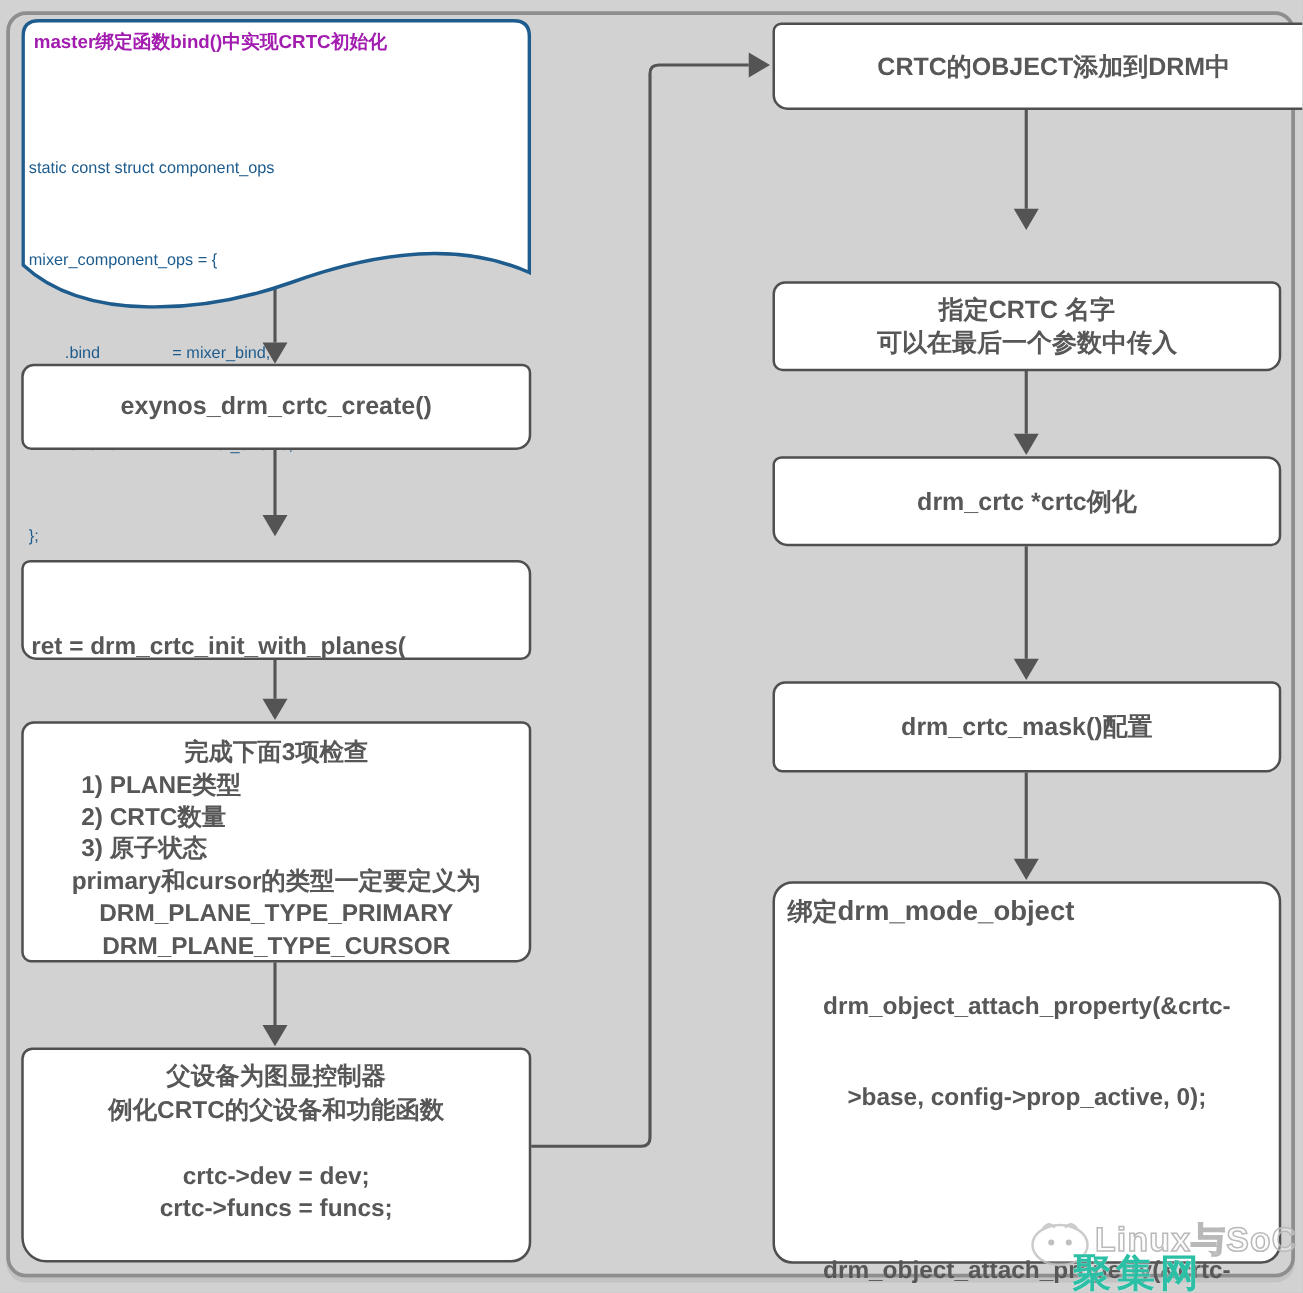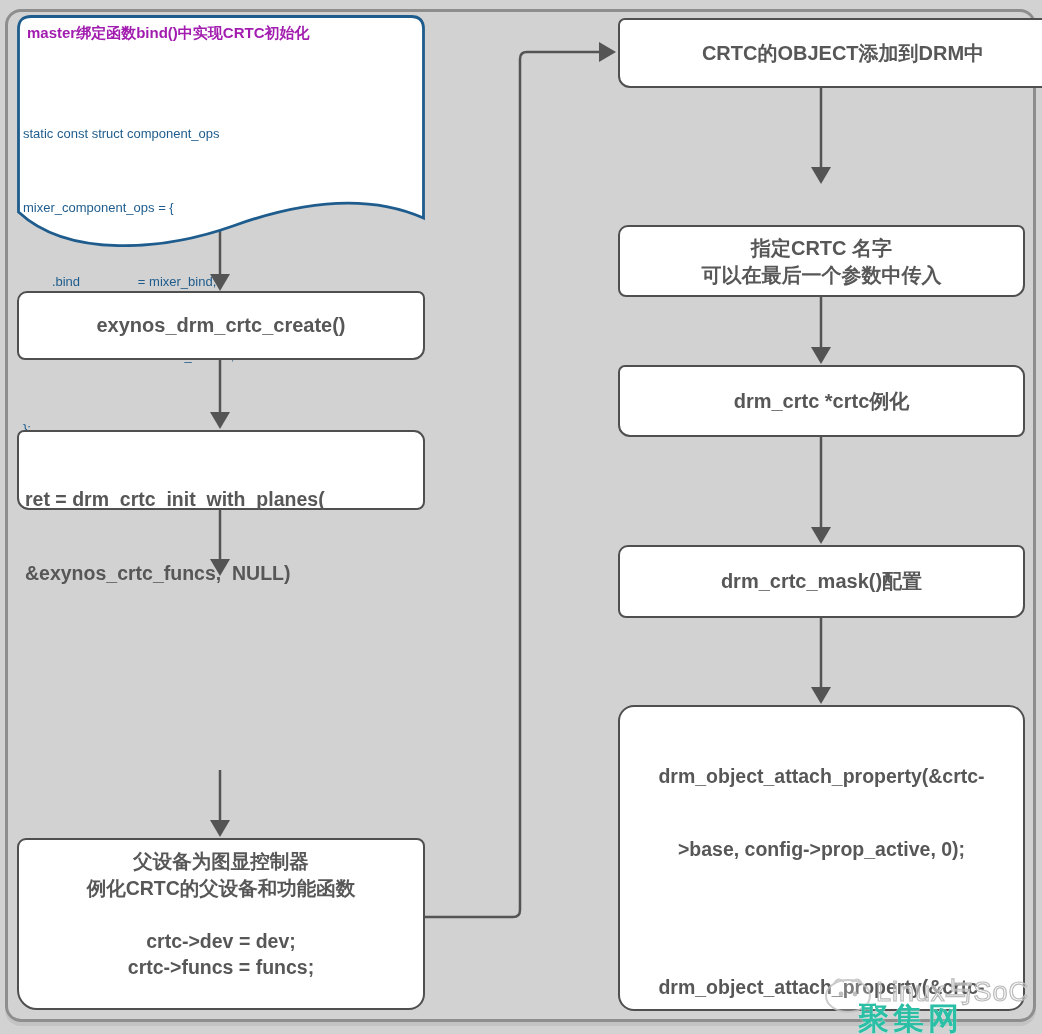--- a/index.html
+++ b/index.html
@@ -24,21 +24,21 @@
   .r2{border-radius:7px 11px 8px 12px;}
   .center{display:flex;align-items:center;justify-content:center;text-align:center;}
 
   
   .node-doc{position:absolute;left:17px;top:15px;width:408px;height:232px;}
   .node-doc svg{position:absolute;left:0;top:0;}
   .doc-title{position:absolute;left:10px;top:9px;font-size:15px;font-weight:700;color:#a21caf;}
   .doc-code{position:absolute;left:6px;top:58px;font-size:13px;line-height:24.6px;color:#1e5c8d;white-space:pre;}
 
   .node-create{left:17px;top:291px;width:408px;height:69px;font-size:20px;}
-  .node-init{left:17px;top:430px;width:408px;height:80px;padding:6px 6px;font-size:19.5px;line-height:24.5px;white-space:pre;}
+  .node-init{left:17px;top:448px;width:408px;height:80px;padding:6px 6px;font-size:19.5px;line-height:24.5px;white-space:pre;}
   .code-line{min-height:24.5px;}
 
   .node-checks{left:17px;top:577px;width:408px;height:193px;padding-top:11px;font-size:19.5px;line-height:25.8px;}
   .chk-heading{text-align:center;}
   .chk-item{margin-left:46px;}
   .chk-note,.chk-def{text-align:center;}
 
   .node-parent{left:17px;top:838px;width:408px;height:172px;padding-top:8px;font-size:19.5px;border-radius:9px 8px 16px 20px;}
   .p-line{min-height:26.5px;line-height:26.5px;text-align:center;white-space:pre;}
 
@@ -53,21 +53,21 @@
   .bind-title{font-size:20px;line-height:28px;}
   .bind-title .tcode{font-size:22px;}
   .bind-code{margin-top:2px;font-size:19.5px;white-space:pre;}
   .bind-code .b-line{height:27px;line-height:27px;text-align:center;}
   .bind-code .b-line:empty{height:19px;}
 
   
   .watermark{position:absolute;left:818px;top:968px;width:224px;height:66px;pointer-events:none;}
   .wm-logo{position:absolute;left:4px;top:6px;opacity:0.85;}
   .wm-brand{
-    position:absolute;left:58px;top:6px;font-size:27px;font-weight:400;letter-spacing:1px;
+    position:absolute;left:58px;top:6px;font-size:27px;font-weight:700;letter-spacing:1px;
     color:rgba(245,245,245,0.35);-webkit-text-stroke:1.2px #b9b9b9;white-space:nowrap;
   }
   .wm-site{
     position:absolute;left:40px;top:30px;font-size:31px;font-weight:900;letter-spacing:4px;
     color:#2bbfa6;text-shadow:0 0 1px #ffffff;white-space:nowrap;
   }
 </style>
 </head>
 <body>
 
@@ -119,20 +119,29 @@
 
   <div class="node r1 center node-create">
     <span>exynos_drm_crtc_create()</span>
   </div>
 
   <div class="node r2 node-init">
     <div class="code-line">ret = drm_crtc_init_with_planes(</div>
     <div class="code-line">&amp;exynos_crtc_funcs,  NULL)</div>
   </div>
 
+  <div class="node r1 node-checks">
+    <div class="chk-heading">完成下面3项检查</div>
+    <div class="chk-item">1) PLANE类型</div>
+    <div class="chk-item">2) CRTC数量</div>
+    <div class="chk-item">3) 原子状态</div>
+    <div class="chk-note">primary和cursor的类型一定要定义为</div>
+    <div class="chk-def">DRM_PLANE_TYPE_PRIMARY</div>
+    <div class="chk-def">DRM_PLANE_TYPE_CURSOR</div>
+  </div>
 
   <div class="node node-parent">
     <div class="p-line">父设备为图显控制器</div>
     <div class="p-line">例化CRTC的父设备和功能函数</div>
     <div class="p-line"></div>
     <div class="p-line">crtc-&gt;dev = dev;</div>
     <div class="p-line">crtc-&gt;funcs = funcs;</div>
   </div>
 
   <div class="node r2 center node-object">
@@ -146,20 +155,23 @@
 
   <div class="node r2 center node-instance">
     <span>drm_crtc *crtc例化</span>
   </div>
 
   <div class="node r1 center node-mask">
     <span>drm_crtc_mask()配置</span>
   </div>
 
   <div class="node node-bind">
+    <div class="bind-title">
+      <span>绑定</span><span class="tcode">drm_mode_object</span>
+    </div>
     <div class="bind-code">
       <div class="b-line">drm_object_attach_property(&amp;crtc-</div>
       <div class="b-line">&gt;base, config-&gt;prop_active, 0);</div>
       <div class="b-line"></div>
       <div class="b-line">drm_object_attach_property(&amp;crtc-</div>
       
       
       
       
       

